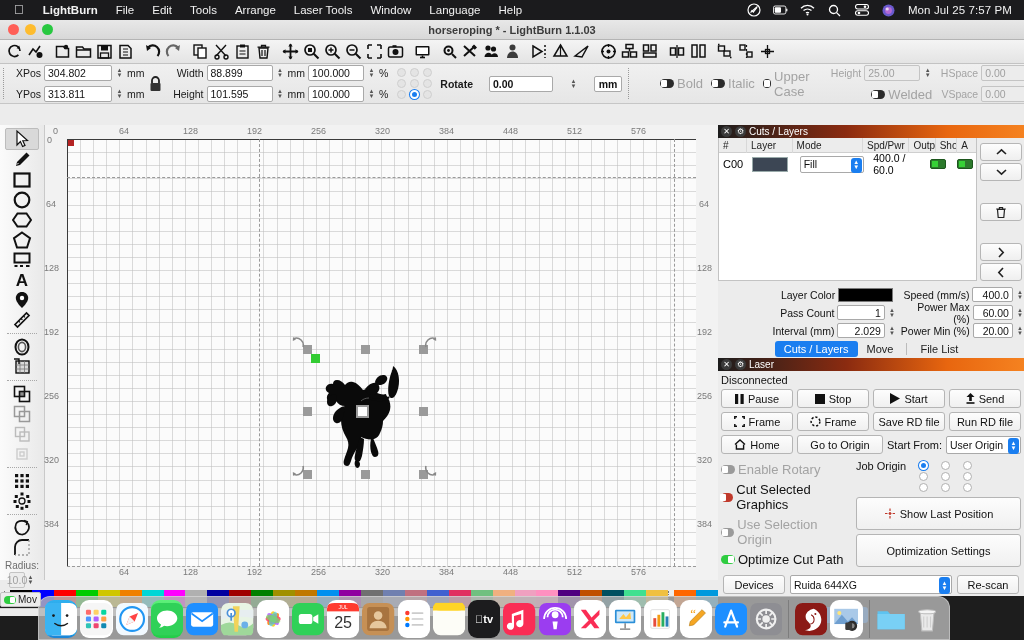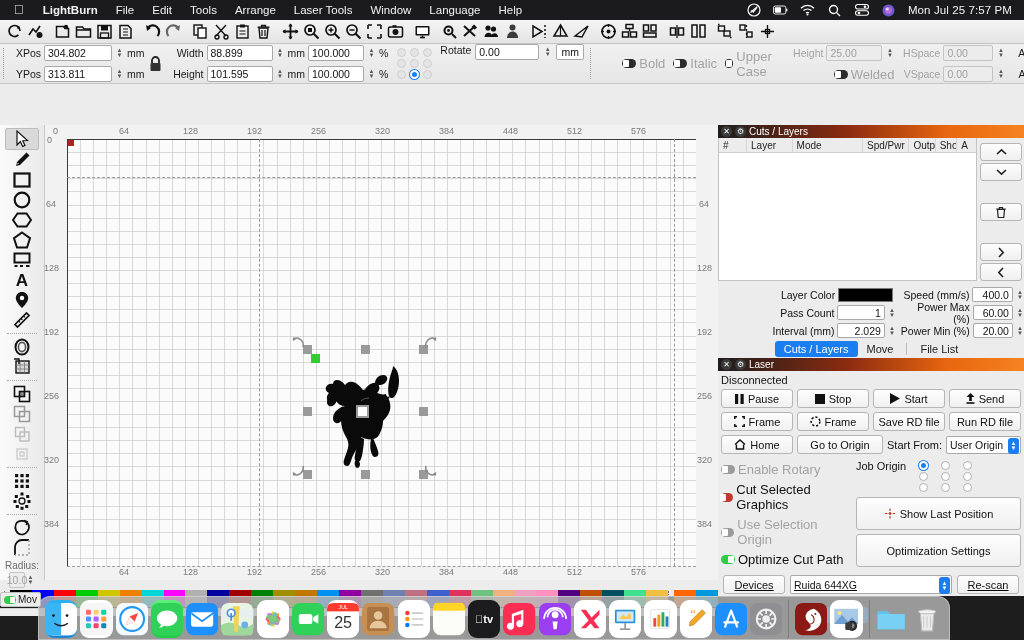--- a/index.html
+++ b/index.html
@@ -240,20 +240,28 @@
             <circle cx="6.5" cy="6.5" r="3.4" fill="#b26ad6"></circle>
             <circle cx="5.2" cy="5" r="1.6" fill="#e7d5f2"></circle>
           </svg>
       </span>
       <span class="mb-clock">Mon Jul 25  7:57 PM</span>
     </div>
   </div>
 
   <div class="window">
 
+    <div class="titlebar">
+      <div class="traffic">
+        <span class="tl red"></span>
+        <span class="tl yellow"></span>
+        <span class="tl green"></span>
+      </div>
+      <div class="win-title">horseroping * - LightBurn 1.1.03</div>
+    </div>
 
     <div class="maintoolbar">
       <div class="tb-btn">
         <svg width="17" height="17" viewBox="0 0 17 17">
             <path d="M14 8a5.5 5.5 0 1 0-1.6 3.9" fill="none" stroke="#111" stroke-width="1.7"></path>
             <path d="M13.2 2.5 L14.2 6.2 L10.6 5.3z" fill="#111"></path>
           </svg>
       </div>
       <div class="tb-btn">
         <svg width="17" height="17" viewBox="0 0 17 17">
@@ -554,21 +562,21 @@
           <span class="dot"></span>
           <span class="dot"></span>
           <span class="dot"></span>
           <span class="dot"></span>
           <span class="dot"></span>
           <span class="dot on"></span>
           <span class="dot"></span>
         </div>
       </div>
 
-      <div style="display:flex;gap:4px;">
+      <div style="display:flex;align-items:center;gap:16px;font-weight:bold;">
         <span class="plabel">Rotate</span>
         <span class="pinput" style="width:64px">0.00</span>
         <span class="spin">
             <span>▲</span>
             <span>▼</span>
           </span>
         <span class="pinput" style="width:28px;justify-content:center;">mm</span>
       </div>
 
       <div class="dotgrip" style="margin-left:6px;"></div>
@@ -929,20 +937,43 @@
 
       <div class="cutstable">
         <div class="ct-head">
           <div style="width:30px">#</div>
           <div style="width:49px">Layer</div>
           <div style="width:76px">Mode</div>
           <div style="width:50px">Spd/Pwr</div>
           <div style="width:28px">Output</div>
           <div style="width:23px">Show</div>
           <div style="width:20px;border-right:none;">A</div>
+        </div>
+        <div class="ct-row">
+          <div style="width:30px">C00</div>
+          <div style="width:49px">
+              <span class="swatch"></span>
+            </div>
+          <div style="width:76px">
+            <span class="combo" style="width:64px;height:17px;">
+              <span>Fill</span>
+              <span class="carets" style="background:#1a7ef0;color:#fff;border-radius:3px;width:11px;align-items:center;right:1px;top:1px;height:15px;">▲<br>▼</span>
+            </span>
+          </div>
+          <div style="width:53px;justify-content:center;font-size:10.5px;">400.0 / 60.0</div>
+          <div style="width:31px;justify-content:center;">
+              <span class="minitoggle">
+                <i></i>
+              </span>
+            </div>
+          <div style="width:26px;justify-content:center;">
+              <span class="minitoggle">
+                <i></i>
+              </span>
+            </div>
         </div>
       </div>
 
       <div class="sidebtns">
         <div class="sbtn">
           <svg width="11" height="8" viewBox="0 0 11 8">
               <path d="M1 6 L5.5 1.8 L10 6" fill="none" stroke="#222" stroke-width="1.6"></path>
             </svg>
         </div>
         <div class="sbtn">
@@ -1150,21 +1181,21 @@
                     <path d="M6 0.5v10M1 5.5h10" stroke="#c0392b" stroke-width="1.2" stroke-dasharray="2.5 1.3"></path>
                     <circle cx="6" cy="5.5" r="1.3" fill="#c0392b"></circle>
                   </svg>
                 </span>
               <span>Show Last Position</span>
             </div>
             <div class="lbtn" style="height:17px;">Optimization Settings</div>
           </div>
         </div>
 
-        <div style="display:flex;gap:5px;padding:8px 5px 0 5px;align-items:center;text-decoration:underline;">
+        <div style="display:flex;gap:5px;padding:8px 5px 0 5px;align-items:center;">
           <div class="lbtn" style="flex:0 0 62px;height:19px;">Devices</div>
           <span class="combo" style="flex:1;height:19px;">
             <span>Ruida 644XG</span>
             <span class="carets" style="background:#1a7ef0;color:#fff;border-radius:3px;width:11px;align-items:center;right:1px;top:1px;height:17px;">▲<br>▼</span>
           </span>
           <div class="lbtn" style="flex:0 0 62px;height:19px;">Re-scan</div>
         </div>
 
         <div class="tabsrow" style="margin-top:13px;">
           <span class="tab active">Laser</span>

